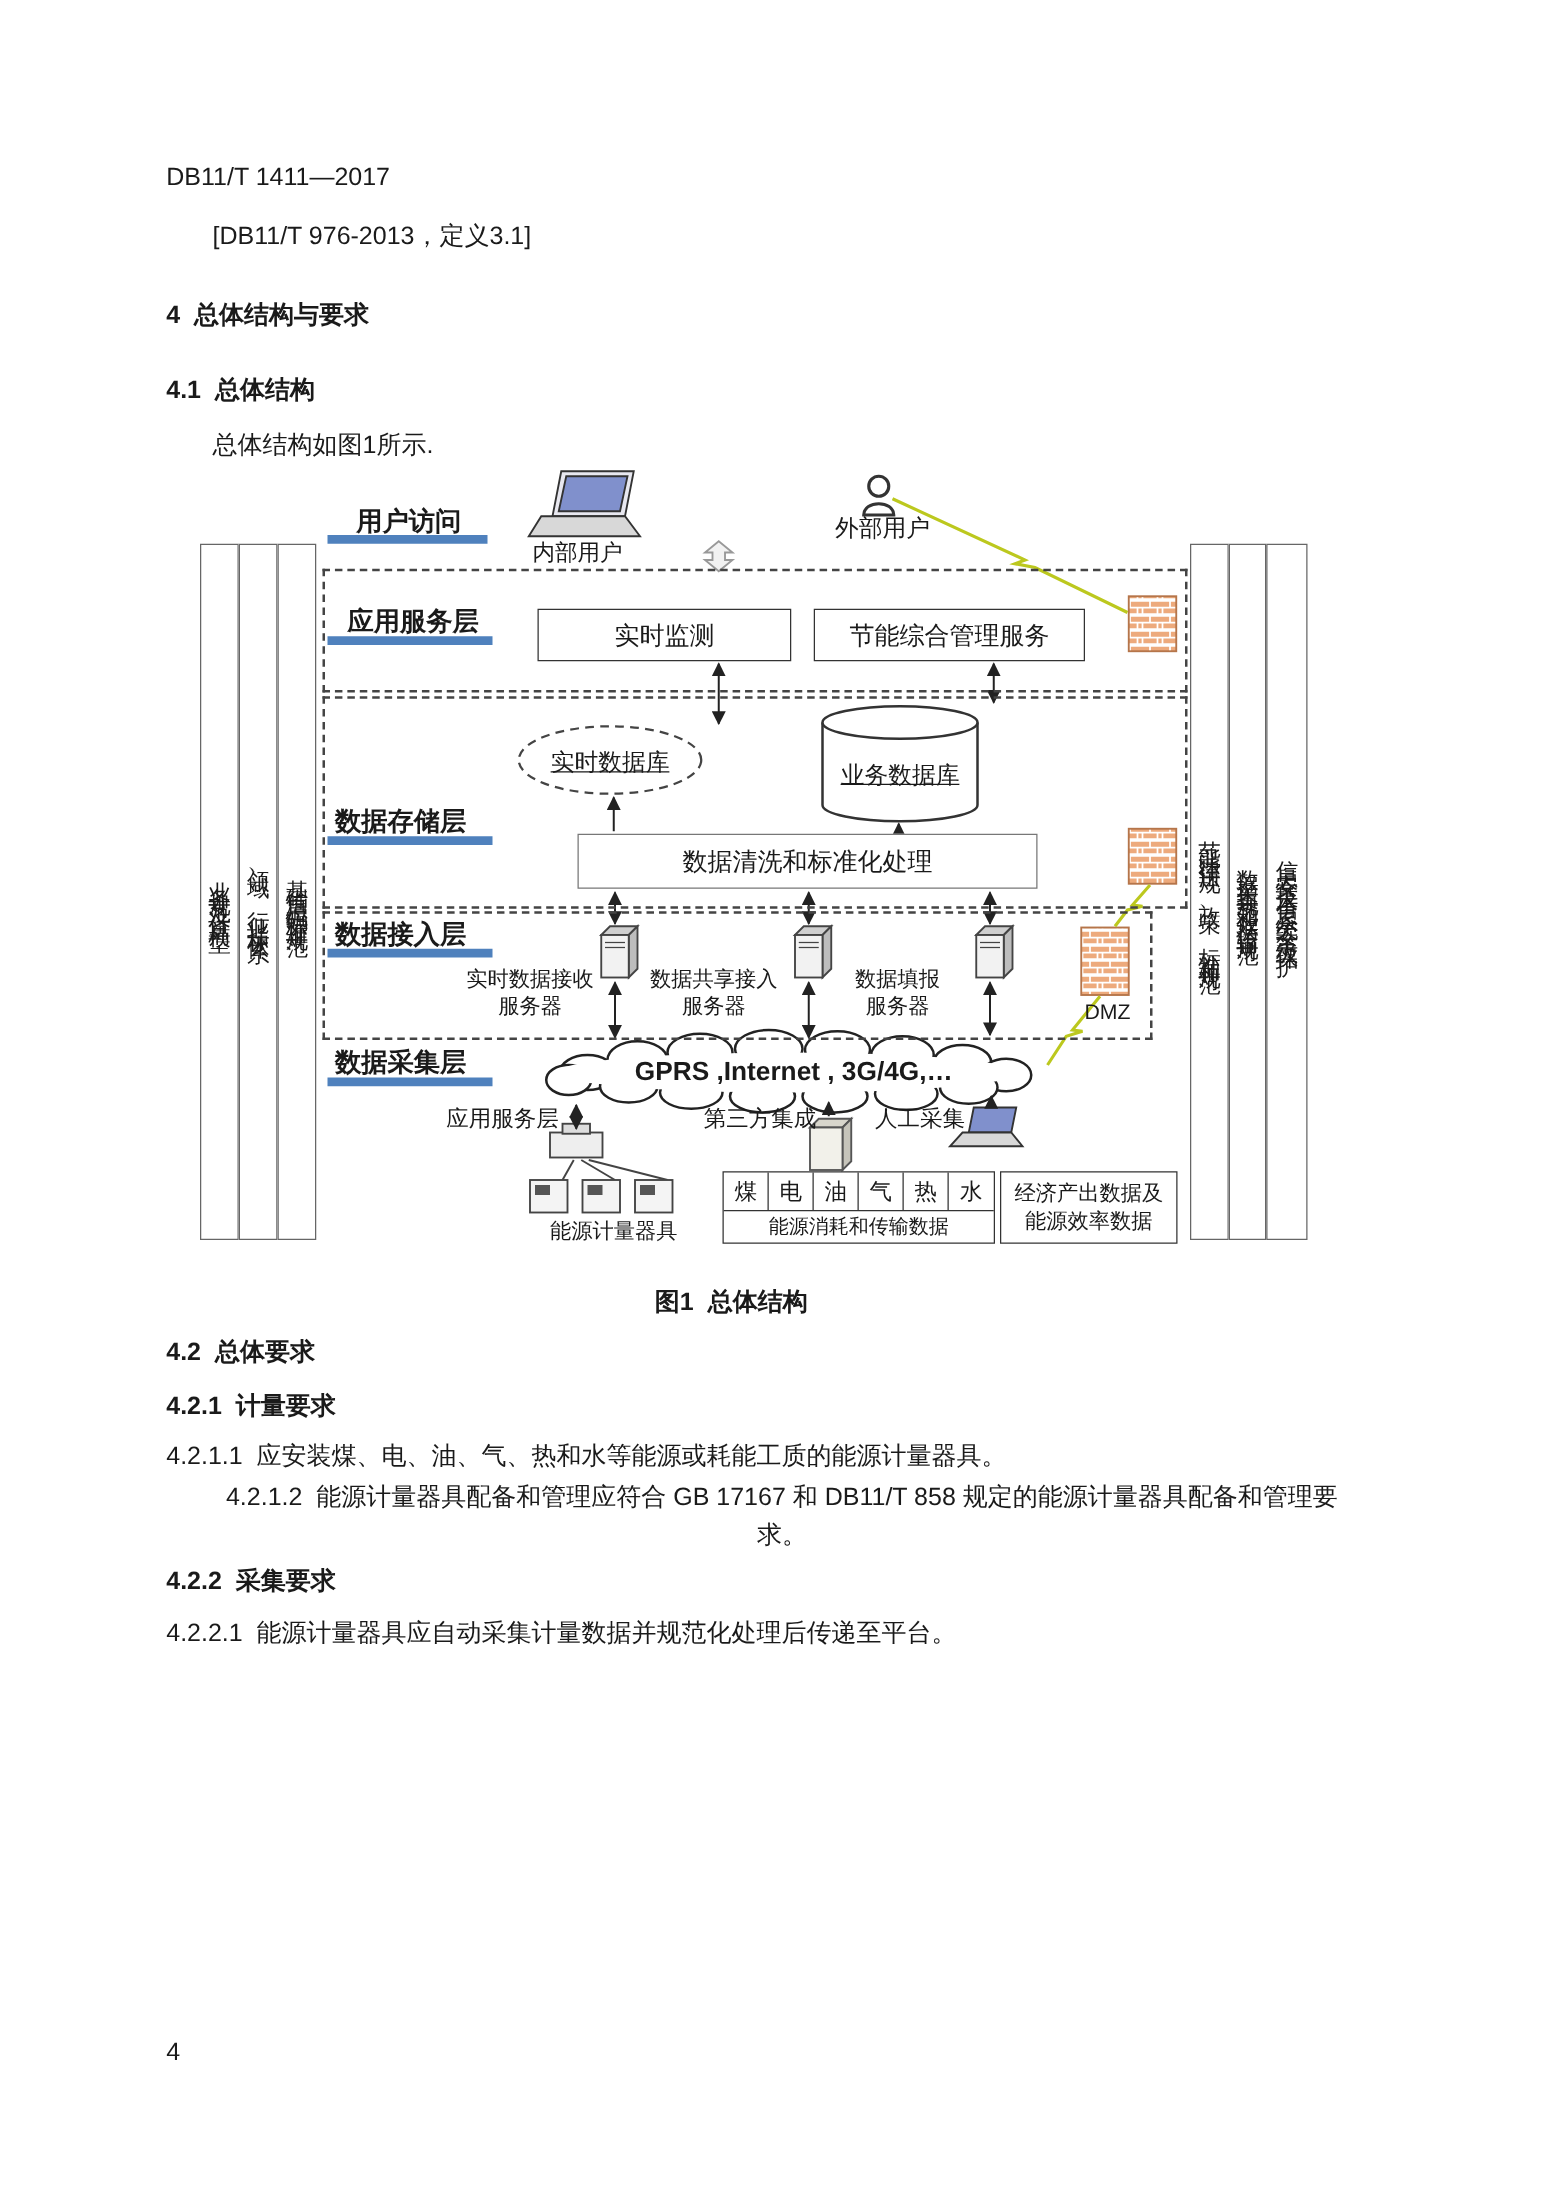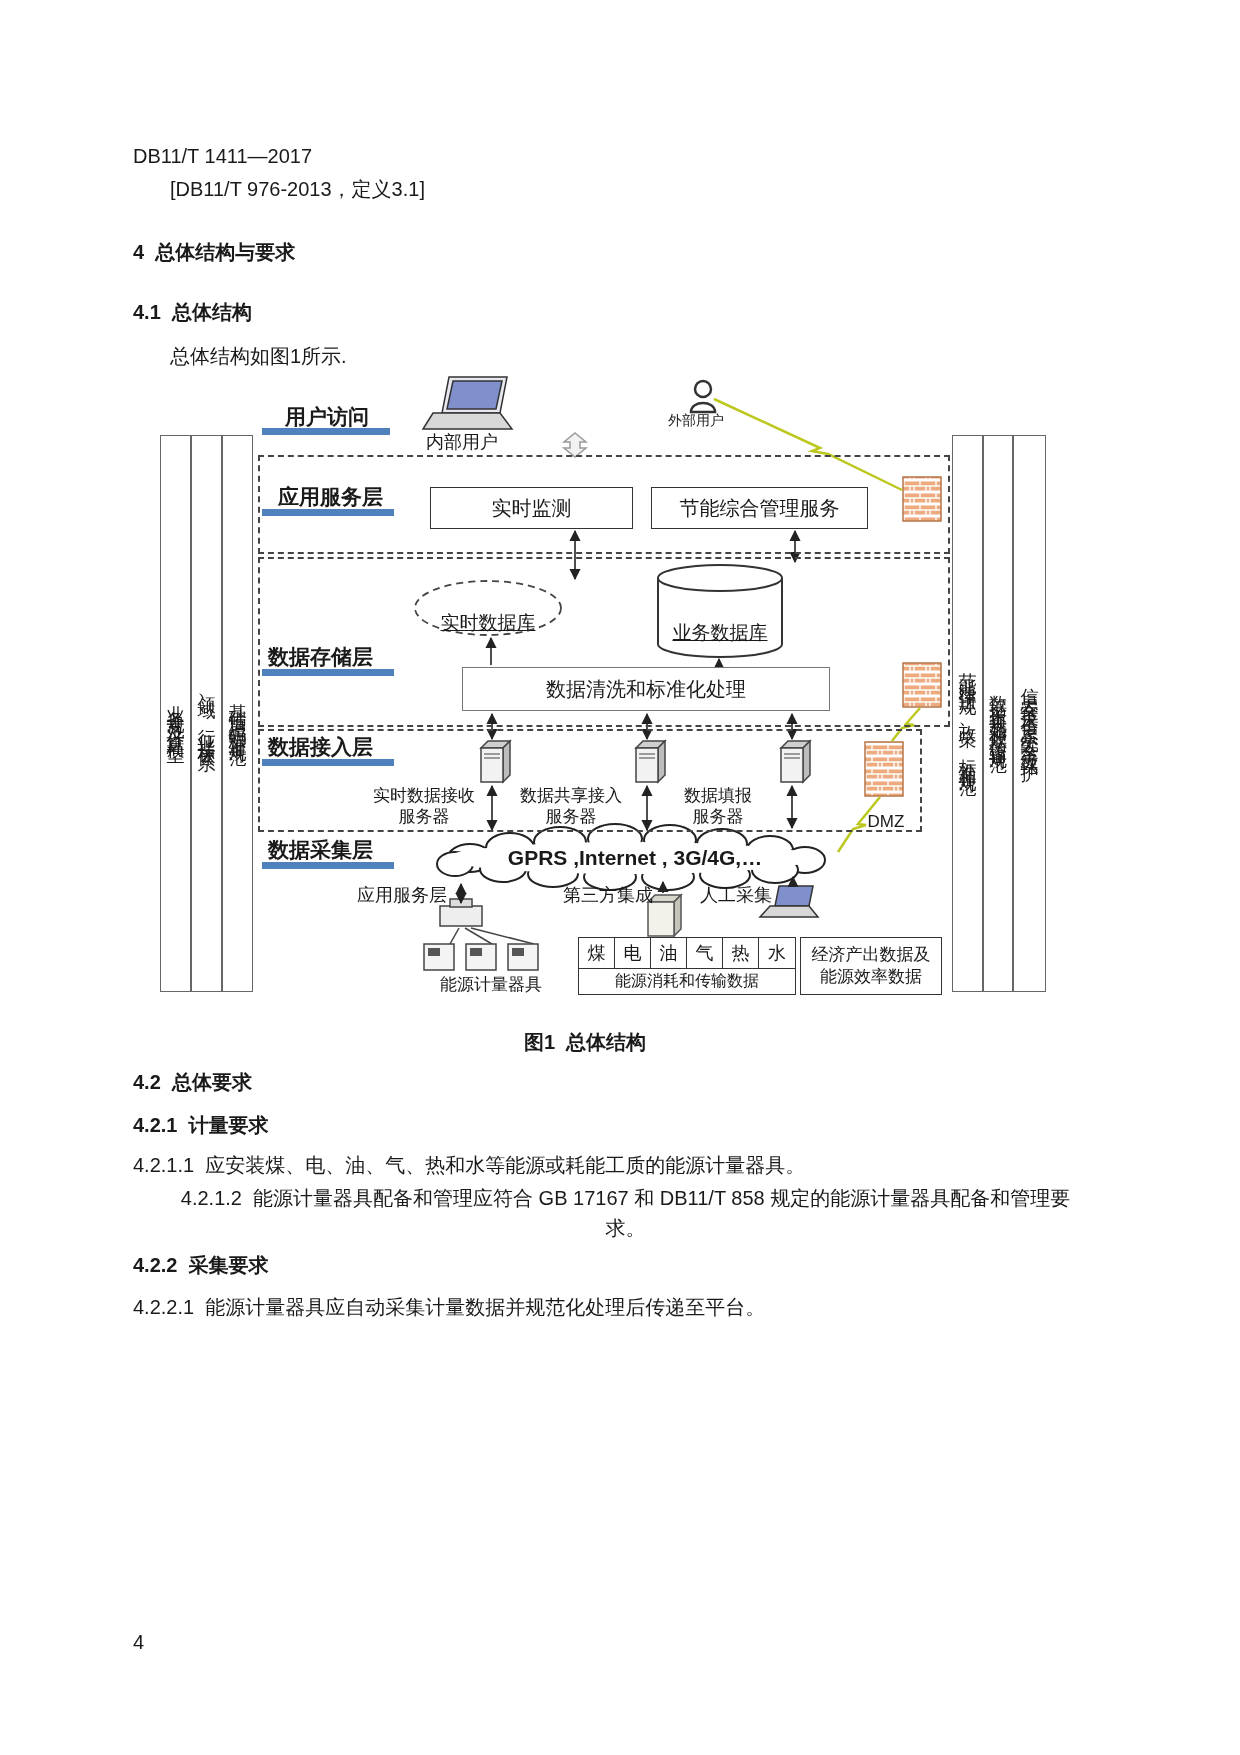--- a/index.html
+++ b/index.html
@@ -8,21 +8,21 @@
   .page { position:relative; width:1240px; height:1755px; background:#fff; overflow:hidden; }
   .svg-layer { position:absolute; left:0; top:0; width:1240px; height:1755px; z-index:1; pointer-events:none; }
   .txt { position:absolute; font-size:20px; white-space:pre; z-index:3; line-height:1.25; }
   .bold { font-weight:bold; }
   .wrap-pre { white-space:pre-wrap; width:985px; line-height:30px;text-align:center; }
   .layer-label { position:absolute; font-size:21px; font-weight:bold; white-space:pre; z-index:3; }
   .accent-bar { position:absolute; height:7px; background:#4f81bd; z-index:3; }
   .dashed-box { position:absolute; border:2px dashed #444; z-index:2; }
   .solid-box { position:absolute; border:1.5px solid #333; background:#fff; display:flex; align-items:center; justify-content:center; font-size:20px; z-index:2; text-align:center; }
   .thin { border:1px solid #777; }
-  .small-label { position:absolute; font-size:17px; text-align:center; white-space:pre-line; line-height:1.25; z-index:3;margin-top:12px; }
+  .small-label { position:absolute; font-size:17px; text-align:center; white-space:pre-line; line-height:1.25; z-index:3; }
   .vbar { position:absolute; border:1px solid #666; background:#fff; display:flex; align-items:center; justify-content:center; z-index:2; }
   .vtext { writing-mode:vertical-rl; text-orientation:upright; font-size:18px; letter-spacing:5px; white-space:nowrap; }
   .db-label { text-decoration:underline; }
   .energy-table { position:absolute; left:578px; top:937px; z-index:3; border:1.5px solid #333; display:flex; flex-direction:column; }
   .energy-row { display:flex; }
   .energy-cell { width:36px; height:30px; border-right:1.5px solid #333; display:flex; align-items:center; justify-content:center; font-size:18px; background:transparent; }
   .energy-cell:last-child { border-right:none; }
   .energy-merged { height:26px; border-top:1.5px solid #333; display:flex; align-items:center; justify-content:center; font-size:16px; }
 </style>
 </head>
@@ -153,21 +153,21 @@
       <path d="M793,884 L793,877" marker-end="url(#arr)"></path>
     </g>
 
     <g stroke="#bcc81e" stroke-width="2.5" fill="none">
       <path d="M714,399 L820,448 l-8,3 l16,3 L902,490"></path>
       <path d="M920,708 L906,724 l8,1 l-12,3 L892,741"></path>
       <path d="M880,797 L858,824 l8,1 l-13,4 L838,852"></path>
     </g>
   </svg>
 
-  <div class="txt" style="left:133px; top:144px;text-align:center;">DB11/T 1411—2017</div>
+  <div class="txt" style="left:133px; top:130px;text-align:center;">DB11/T 1411—2017</div>
   <div class="txt" style="left:170px; top:177px;">[DB11/T 976-2013，定义3.1]</div>
   <div class="txt bold" style="left:133px; top:240px;">4  总体结构与要求</div>
   <div class="txt bold" style="left:133px; top:300px;">4.1  总体结构</div>
   <div class="txt" style="left:170px; top:344px;">总体结构如图1所示.</div>
 
   <div class="layer-label" style="left:285px; top:403px;">用户访问</div>
   <div class="accent-bar" style="left:262px; top:428px; width:128px;"></div>
   <div class="layer-label" style="left:278px; top:483px;">应用服务层</div>
   <div class="accent-bar" style="left:262px; top:509px; width:132px;"></div>
   <div class="layer-label" style="left:268px; top:643px;">数据存储层</div>
@@ -175,21 +175,21 @@
   <div class="layer-label" style="left:268px; top:733px;">数据接入层</div>
   <div class="accent-bar" style="left:262px; top:759px; width:132px;"></div>
   <div class="layer-label" style="left:268px; top:836px;">数据采集层</div>
   <div class="accent-bar" style="left:262px; top:862px; width:132px;"></div>
 
   <div class="dashed-box" style="left:258px; top:455px; width:692px; height:99px;"></div>
   <div class="dashed-box" style="left:258px; top:557px; width:692px; height:170px;"></div>
   <div class="dashed-box" style="left:258px; top:729px; width:664px; height:103px;"></div>
 
   <div class="txt" style="left:426px; top:431px; font-size:18px;">内部用户</div>
-  <div class="txt" style="left:668px; top:412px; font-size:14px;">外部用户</div>
+  <div class="txt" style="left:668px; top:412px; font-size:19px;">外部用户</div>
 
   <div class="solid-box" style="left:430px; top:487px; width:203px; height:42px;">实时监测</div>
   <div class="solid-box" style="left:651px; top:487px; width:217px; height:42px;">节能综合管理服务</div>
 
   <div class="small-label db-label" style="left:428px; top:599px; width:120px; font-size:19px;">实时数据库</div>
   <div class="small-label db-label" style="left:660px; top:609px; width:120px; font-size:19px;">业务数据库</div>
   <div class="solid-box thin" style="left:462px; top:667px; width:368px; height:44px;">数据清洗和标准化处理</div>
 
   <div class="small-label" style="left:365px; top:773px; width:118px;">实时数据接收
 服务器</div>

